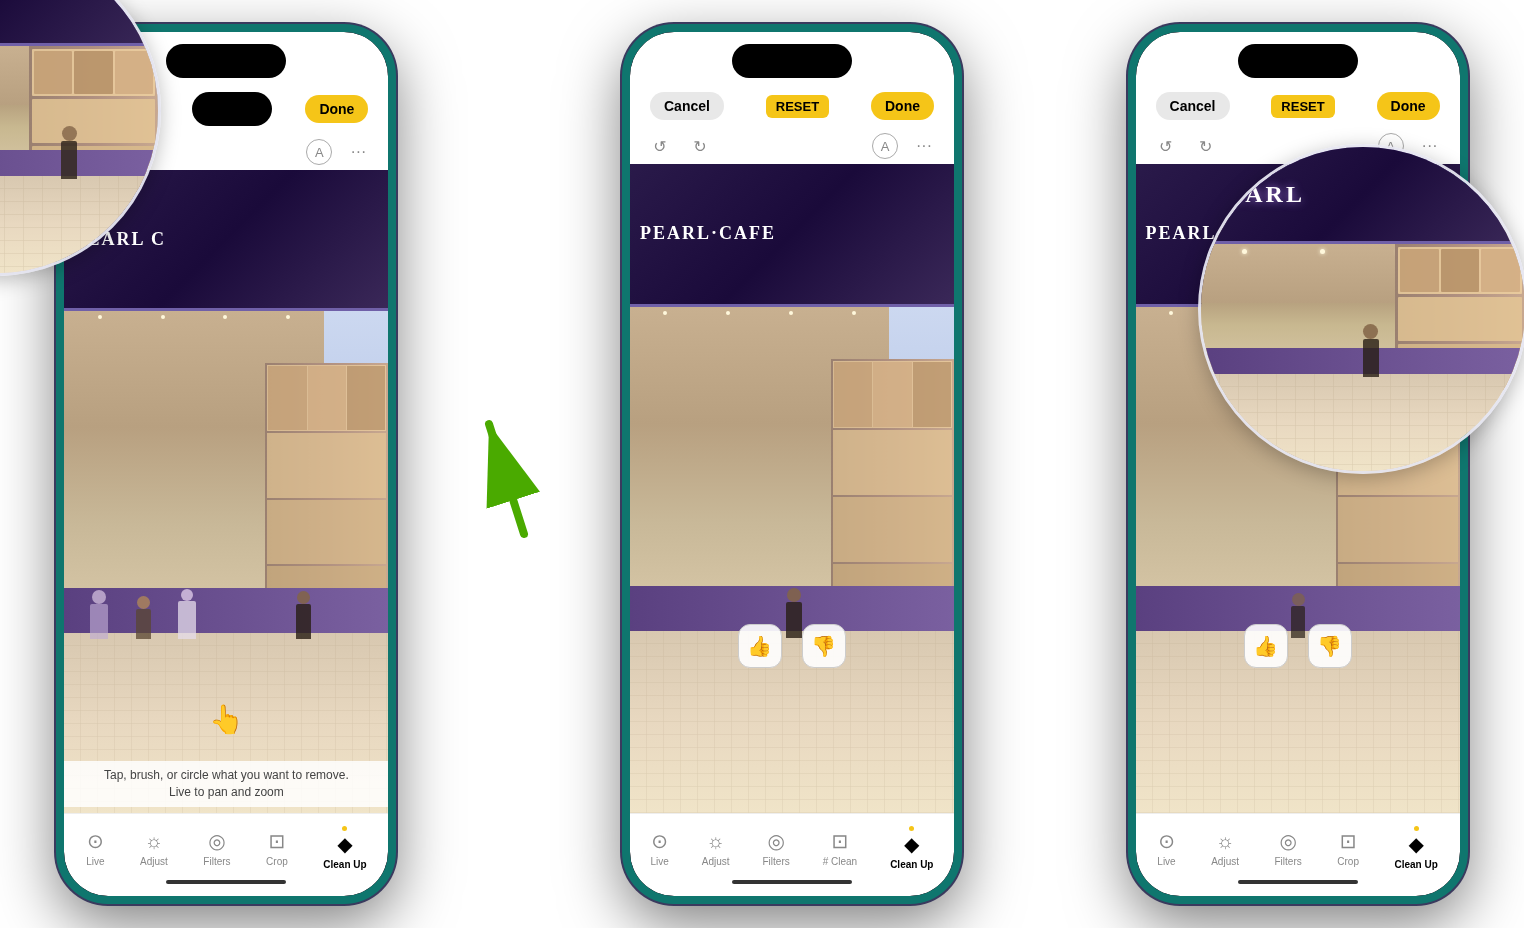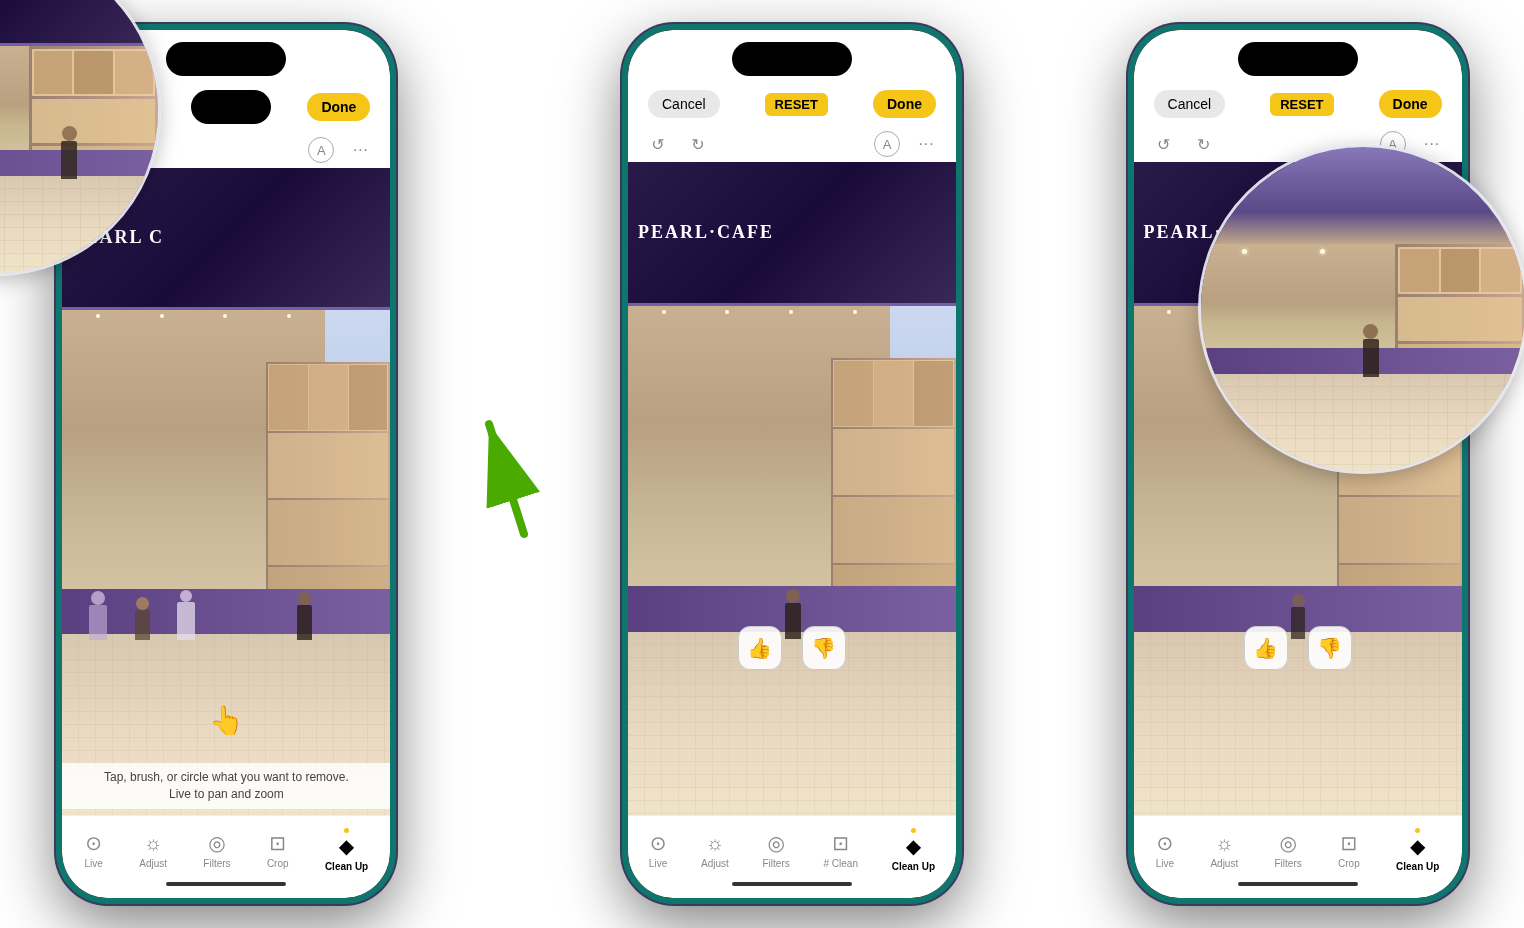--- a/index.html
+++ b/index.html
@@ -20,21 +20,21 @@
       display: flex;
       align-items: center;
       justify-content: center;
     }
 
     .phone {
       width: 340px;
       height: 880px;
       background: #1a1a2e;
       border-radius: 52px;
-      border: 6px solid #0f766e;
+      border: 8px solid #0f766e;
       position: relative;
       overflow: hidden;
       box-shadow: 0 0 0 2px #3a3a5e, 0 20px 60px rgba(0,0,0,0.5);
     }
 
     .phone-inner {
       width: 100%;
       height: 100%;
       background: #000;
       border-radius: 44px;
@@ -66,21 +66,21 @@
       background: #fff;
       z-index: 10;
     }
 
     .btn-cancel {
       background: #e8e8e8;
       border: none;
       border-radius: 20px;
       padding: 6px 14px;
       font-size: 14px;
-      font-weight: 400;
+      font-weight: 700;
       color: #000;
       cursor: pointer;
     }
 
     .btn-done {
       background: #f5c518;
       border: none;
       border-radius: 20px;
       padding: 6px 14px;
       font-size: 14px;
@@ -533,20 +533,23 @@
   </div>
 </div>
 
 <div style="width:20px;"></div>
 
 <div class="phone-wrapper phone-wrapper-3">
 
   <div style="position:absolute;width:330px;height:330px;border-radius:50%;border:3px solid rgba(230,230,240,0.95);overflow:hidden;top:120px;right:-60px;z-index:200;box-shadow:0 4px 20px rgba(0,0,0,0.25);">
     <div style="width:100%;height:100%;background:linear-gradient(180deg,#8878b8 0%,#5a4888 20%,#c0a888 30%,#b09878 45%,#c8b890 55%,#d8c8a8 70%,#e8dcc0 85%,#f0e4d0 100%);position:relative;">
 
+      <div style="position:absolute;top:0;left:0;right:0;height:30%;background:linear-gradient(135deg,#2a1a4a,#1a0a3a,#3a2858);display:flex;align-items:center;padding:8px;border-bottom:3px solid #7060a8;">
+        <span style="font-family:serif;font-size:24px;font-weight:900;color:#fff;letter-spacing:3px;text-shadow:0 0 8px rgba(160,120,220,0.9);">PEARL</span>
+      </div>
 
       <div style="position:absolute;top:30%;left:0;right:25%;height:18%;background:linear-gradient(180deg,#c8b090,#b8a080);">
         <div style="display:flex;justify-content:space-around;padding:5px;">
           <div style="width:5px;height:5px;background:#fff8dc;border-radius:50%;box-shadow:0 0 4px #fff8dc;"></div>
           <div style="width:5px;height:5px;background:#fff8dc;border-radius:50%;box-shadow:0 0 4px #fff8dc;"></div>
           <div style="width:5px;height:5px;background:#fff8dc;border-radius:50%;box-shadow:0 0 4px #fff8dc;"></div>
         </div>
       </div>
 
       <div style="position:absolute;top:30%;right:0;width:25%;height:25%;background:linear-gradient(180deg,#c8d8f0,#b8c8e8);"></div>

